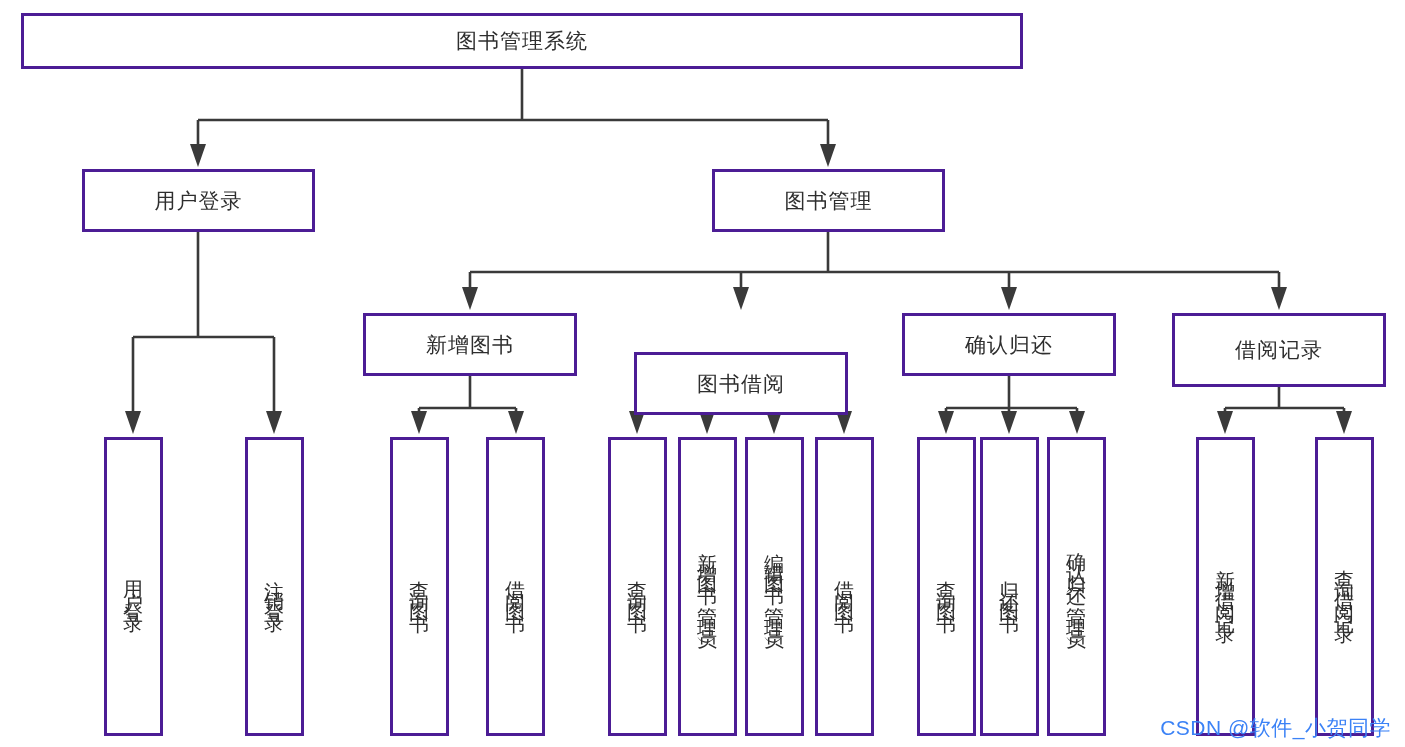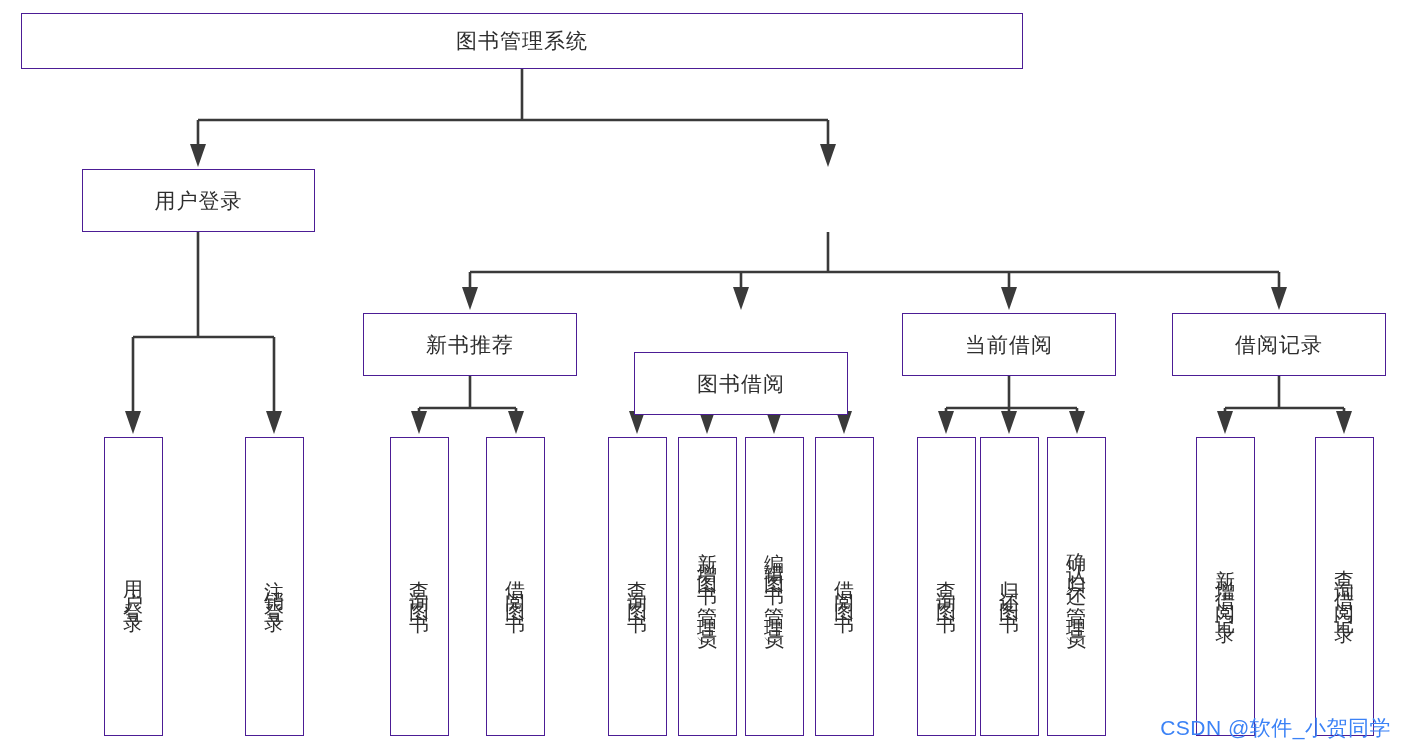--- a/index.html
+++ b/index.html
@@ -17,21 +17,21 @@
   }
   #wires {
     position: absolute;
     left: 0; top: 0;
     width: 1405px; height: 747px;
     pointer-events: none;
   }
   .node {
     position: absolute;
     box-sizing: border-box;
-    border: 1px solid #4c1d95;
+    border: 3px solid #4c1d95;
     background: #ffffff;
     display: flex;
     align-items: center;
     justify-content: center;
     color: #2e2e2e;
   }
   .node.h span {
     font-size: 21px;
     letter-spacing: 1px;
     white-space: nowrap;
@@ -42,21 +42,21 @@
     font-size: 20px;
     letter-spacing: 0.55em;
     line-height: 1;
   }
   .root-box   { left: 21px;  top: 13px;  width: 1002px; height: 56px; }
   .l2-a       { left: 82px;  top: 169px; width: 233px;  height: 63px; }
   .l2-b       { left: 712px; top: 169px; width: 233px;  height: 63px; }
   .l3-a       { left: 363px;  top: 313px; width: 214px; height: 63px; }
   .l3-b       { left: 634px;  top: 313px; width: 214px; height: 63px; margin-top: 39px; }
   .l3-c       { left: 902px;  top: 313px; width: 214px; height: 63px; }
-  .l3-d       { left: 1172px; top: 313px; width: 214px; height: 63px; }
+  .l3-d       { left: 1172px; top: 313px; width: 214px; height: 74px; }
   .leaf { top: 437px; width: 59px; height: 299px; }
   .leaf-1  { left: 104px; }
   .leaf-2  { left: 245px; }
   .leaf-3  { left: 390px; }
   .leaf-4  { left: 486px; }
   .leaf-5  { left: 608px; }
   .leaf-6  { left: 678px; }
   .leaf-7  { left: 745px; }
   .leaf-8  { left: 815px; }
   .leaf-9  { left: 917px; }
@@ -138,29 +138,32 @@
     </g>
   </svg>
 
   <div class="node h root-box">
     <span>图书管理系统</span>
   </div>
 
   <div class="node h l2-a">
     <span>用户登录</span>
   </div>
+  <div class="node h l2-b">
+    <span>图书管理</span>
+  </div>
 
   <div class="node h l3-a">
-    <span>新书推荐</span>
+    <span>新增图书</span>
   </div>
   <div class="node h l3-b">
     <span>图书借阅</span>
   </div>
   <div class="node h l3-c">
-    <span>当前借阅</span>
+    <span>确认归还</span>
   </div>
   <div class="node h l3-d">
     <span>借阅记录</span>
   </div>
 
   <div class="node v leaf leaf-1">
     <span>用户登录</span>
   </div>
   <div class="node v leaf leaf-2">
     <span>注销登录</span>

